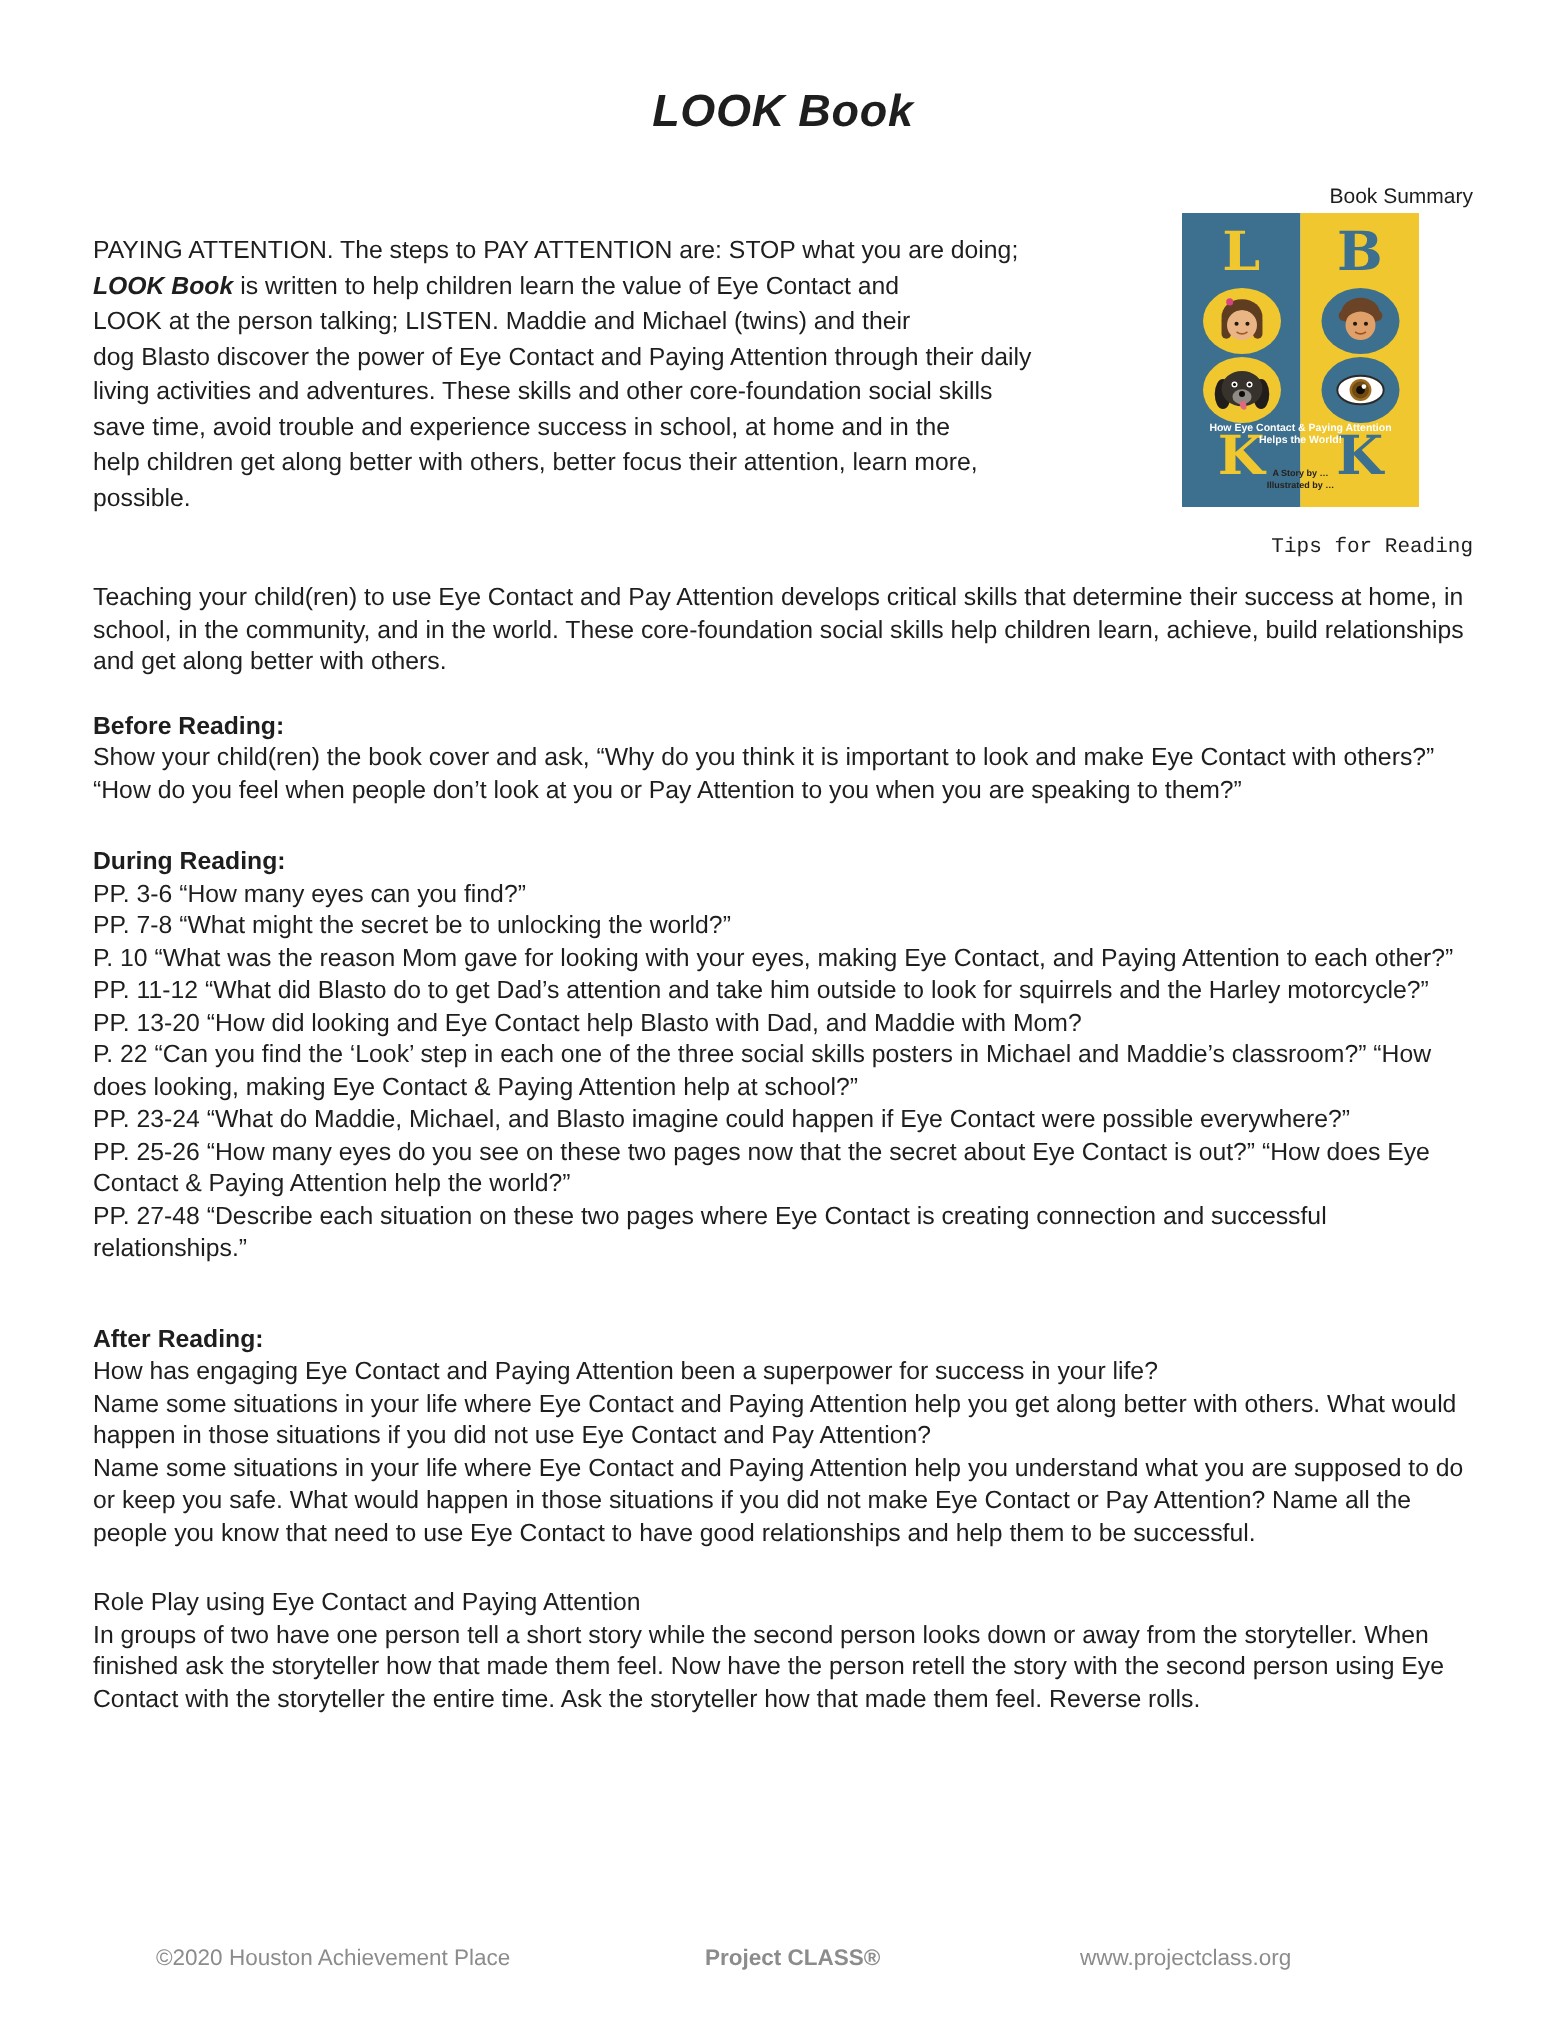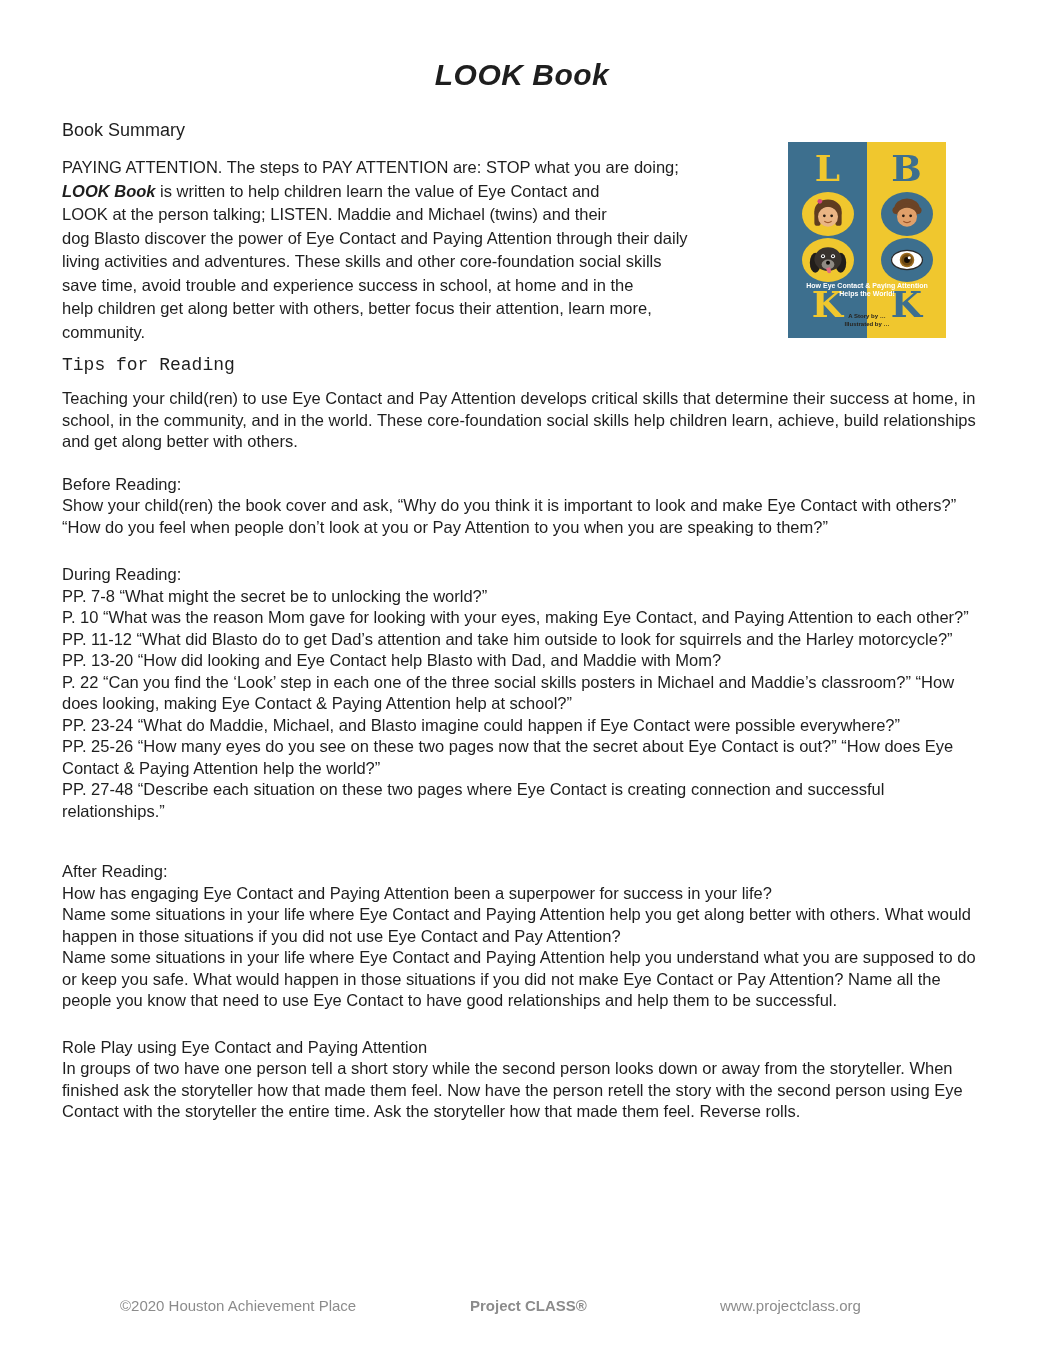--- a/index.html
+++ b/index.html
@@ -14,36 +14,36 @@
   .content{position:relative;padding:0 58px 0 62px;}
 
   .title{
     margin:0;padding-top:56px;
     text-align:center;
     font-size:30px;line-height:38px;
     font-style:italic;font-weight:bold;
     letter-spacing:.5px;
   }
   .center-heading{
-    margin:0;text-align:left;
-    font-weight:400;font-size:18px;line-height:24px;
+    margin:0;text-align:right;
+    font-weight:400;font-size:14px;line-height:24px;
   }
   .summary-heading{margin-top:24px;}
   .tips-heading{margin-top:9px;font-family:Liberation Mono, monospace;}
 
   .summary-block{margin-top:14px;max-width:720px;}
   .summary-line{font-size:16.5px;line-height:23.5px;}
   .lead{font-weight:bold;font-style:italic;}
 
   .body-para{margin:0;font-size:16.5px;line-height:21.5px;}
   .tips-para{margin-top:11px;}
 
   .bold-heading{
     margin:21px 0 0;
-    font-size:16.5px;line-height:21.5px;font-weight:normal;
+    font-size:16.5px;line-height:21.5px;font-weight:bold;
   }
   .during-heading{margin-top:26px;}
   .after-heading{margin-top:39px;}
 
   .item{font-size:16.5px;line-height:21.5px;}
 
   .roleplay-heading{margin:25px 0 0;font-size:16.5px;line-height:21.5px;font-weight:400;}
 
   
   .cover{
@@ -86,21 +86,21 @@
     position:absolute;left:0;right:0;top:170px;
     text-align:center;color:#26221d;
     font-size:6px;line-height:8px;font-weight:bold;
   }
 
   
   .footer-item{
     position:absolute;top:1296px;
     font-size:15px;line-height:19px;color:#8c8c8c;
   }
-  .footer-copyright{left:120px;}
+  .footer-copyright{left:104px;}
   .footer-brand{left:470px;font-weight:bold;}
   .footer-site{left:720px;}
 </style>
 </head>
 <body>
 
 <div class="page">
 
   <div class="cover">
     <div class="col col-left">
@@ -175,31 +175,32 @@
     <h2 class="center-heading summary-heading">Book Summary</h2>
 
     <div class="summary-block">
       <div class="summary-line">PAYING ATTENTION. The steps to PAY ATTENTION are: STOP what you are doing;</div>
       <div class="summary-line"><span class="lead">LOOK Book</span><span> is written to help children learn the value of Eye Contact and</span></div>
       <div class="summary-line">LOOK at the person talking; LISTEN. Maddie and Michael (twins) and their</div>
       <div class="summary-line">dog Blasto discover the power of Eye Contact and Paying Attention through their daily</div>
       <div class="summary-line">living activities and adventures. These skills and other core-foundation social skills</div>
       <div class="summary-line">save time, avoid trouble and experience success in school, at home and in the</div>
       <div class="summary-line">help children get along better with others, better focus their attention, learn more,</div>
-      <div class="summary-line">community.</div>
+      <div class="summary-line">possible.</div>
     </div>
 
     <h2 class="center-heading tips-heading">Tips for Reading</h2>
     <p class="body-para tips-para">Teaching your child(ren) to use Eye Contact and Pay Attention develops critical skills that determine their success at home, in school, in the community, and in the world. These core-foundation social skills help children learn, achieve, build relationships and get along better with others.</p>
 
     <h3 class="bold-heading">Before Reading:</h3>
     <p class="body-para">Show your child(ren) the book cover and ask, “Why do you think it is important to look and make Eye Contact with others?” “How do you feel when people don’t look at you or Pay Attention to you when you are speaking to them?”</p>
 
     <h3 class="bold-heading during-heading">During Reading:</h3>
     <div>
+      <div class="item">PP. 3-6 “How many eyes can you find?”</div>
       <div class="item">PP. 7-8 “What might the secret be to unlocking the world?”</div>
       <div class="item">P. 10 “What was the reason Mom gave for looking with your eyes, making Eye Contact, and Paying Attention to each other?”</div>
       <div class="item">PP. 11-12 “What did Blasto do to get Dad’s attention and take him outside to look for squirrels and the Harley motorcycle?”</div>
       <div class="item">PP. 13-20 “How did looking and Eye Contact help Blasto with Dad, and Maddie with Mom?</div>
       <div class="item">P. 22 “Can you find the ‘Look’ step in each one of the three social skills posters in Michael and Maddie’s classroom?” “How does looking, making Eye Contact &amp; Paying Attention help at school?”</div>
       <div class="item">PP. 23-24 “What do Maddie, Michael, and Blasto imagine could happen if Eye Contact were possible everywhere?”</div>
       <div class="item">PP. 25-26 “How many eyes do you see on these two pages now that the secret about Eye Contact is out?” “How does Eye Contact &amp; Paying Attention help the world?”</div>
       <div class="item">PP. 27-48 “Describe each situation on these two pages where Eye Contact is creating connection and successful relationships.”</div>
     </div>
 

